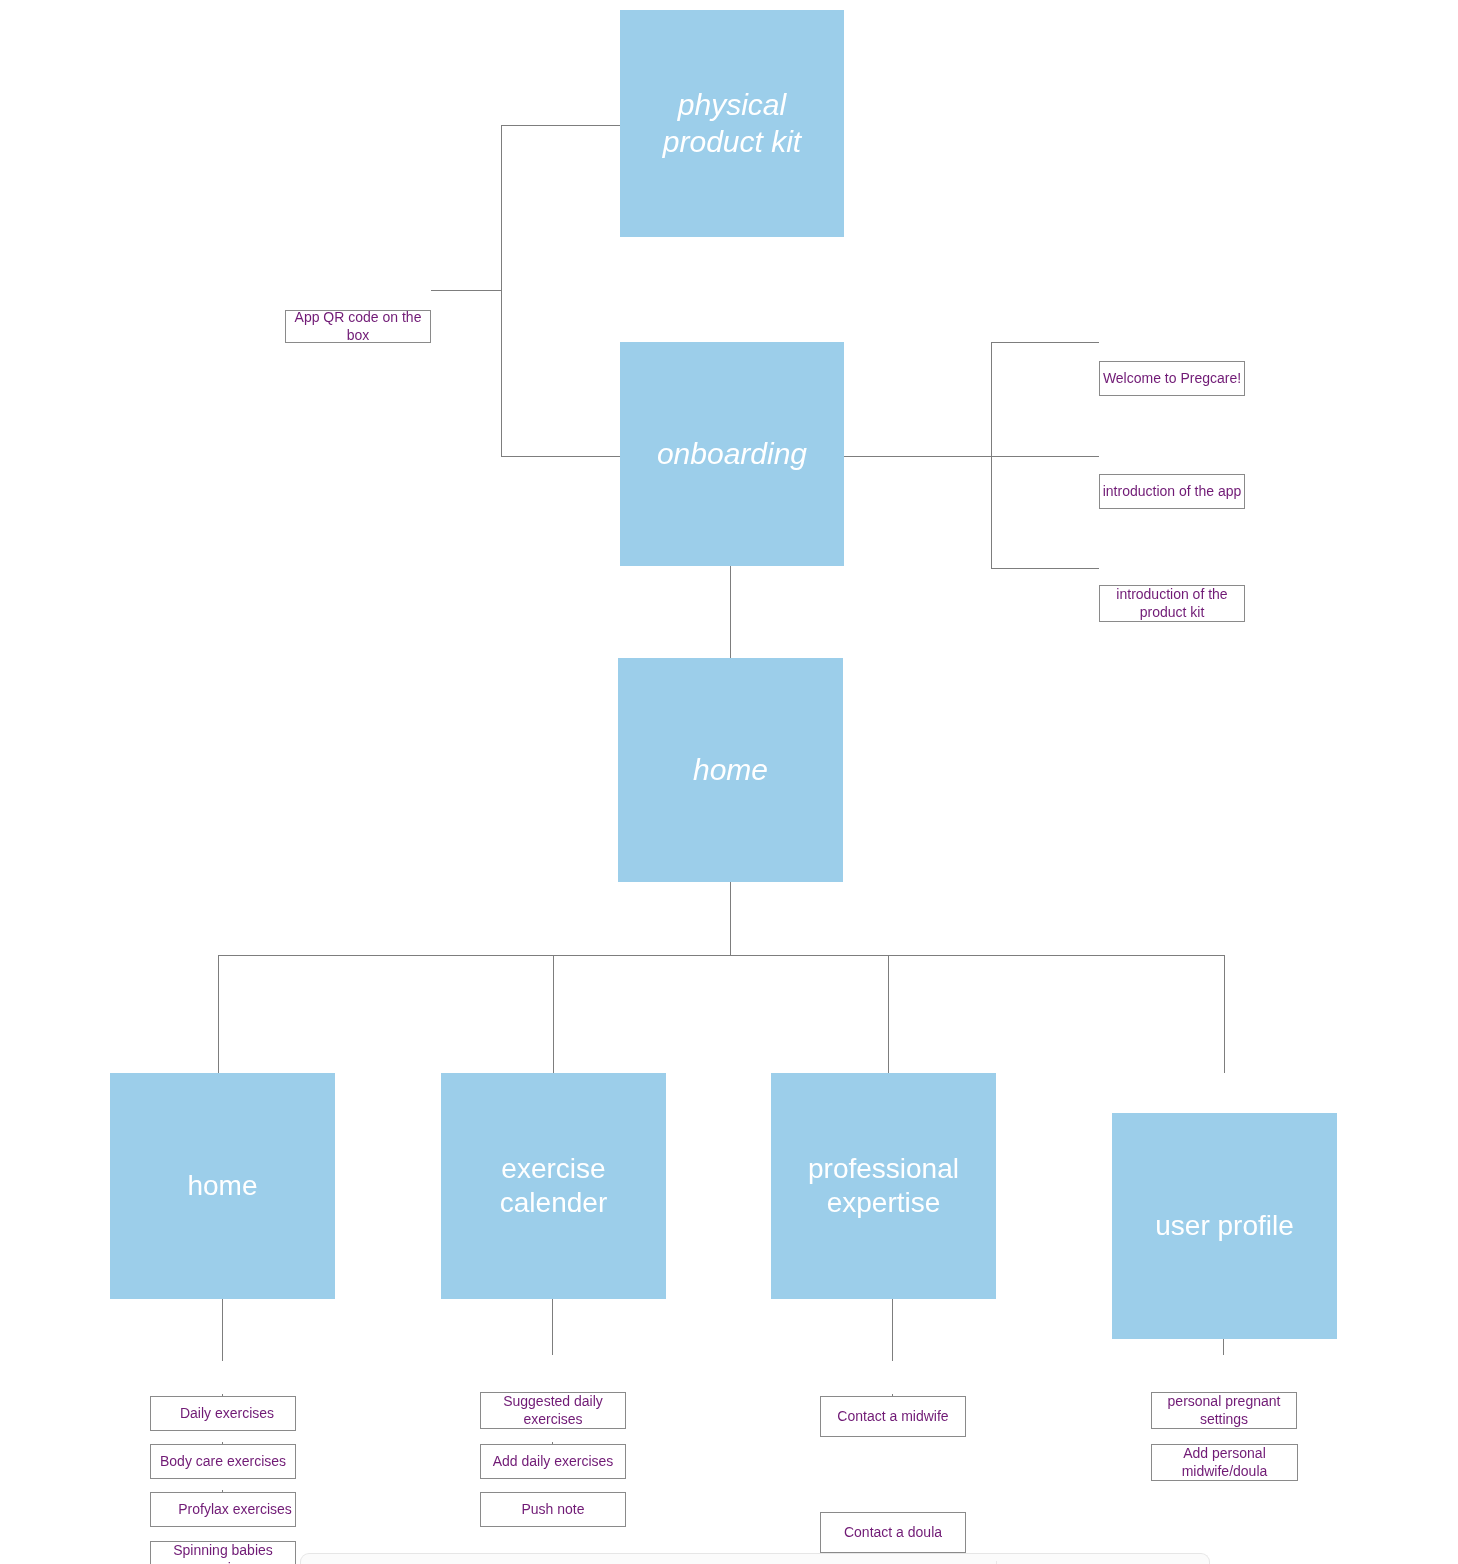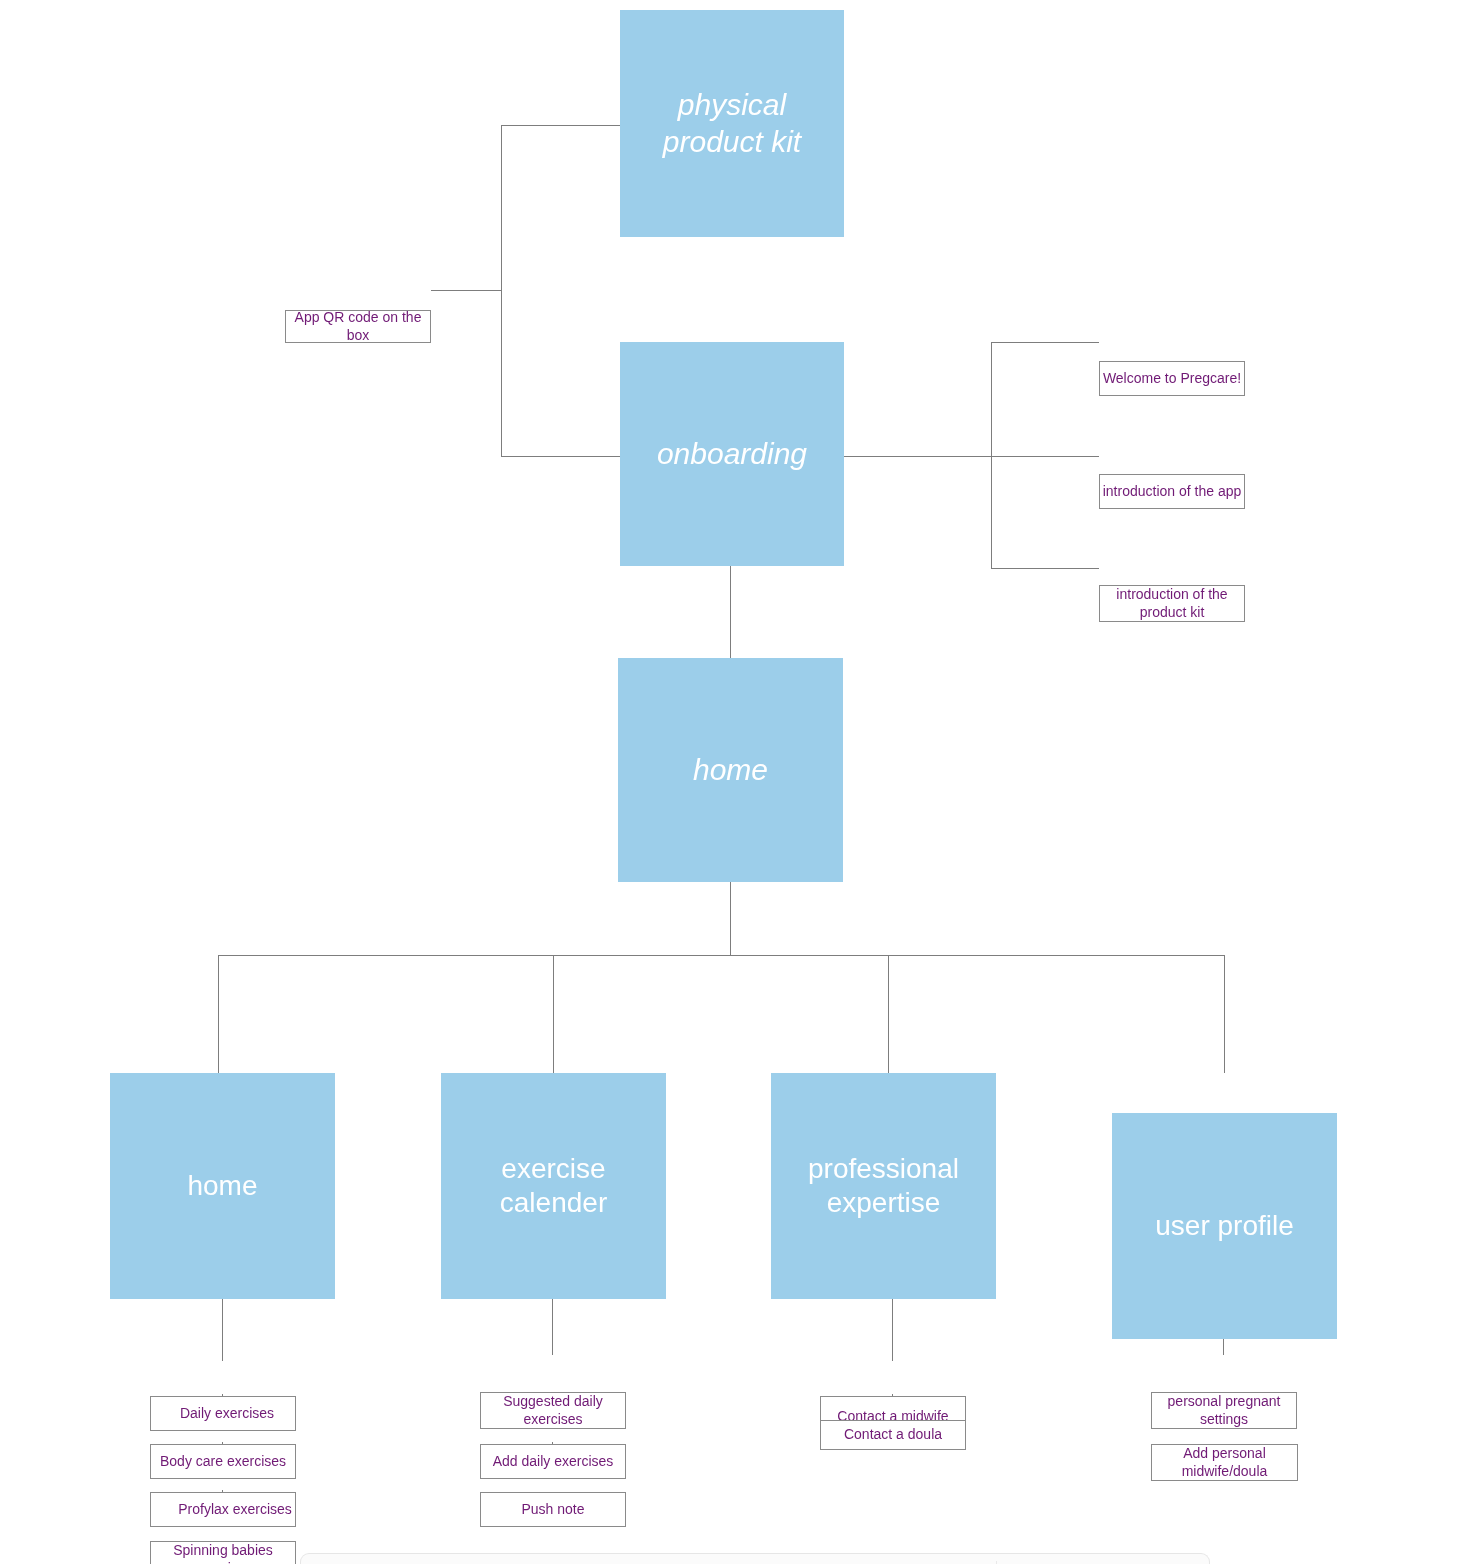--- a/index.html
+++ b/index.html
@@ -157,21 +157,21 @@
   <div class="node-white" style="left:150px; top:1456px; width:146px; height:35px;padding-left:24px;">Profylax exercises</div>
   <div class="node-white" style="left:150px; top:1505px; width:146px; height:37px;">Spinning babies
 exercises</div>
 
   <div class="node-white" style="left:480px; top:1356px; width:146px; height:37px;">Suggested daily
 exercises</div>
   <div class="node-white" style="left:480px; top:1408px; width:146px; height:35px;">Add daily exercises</div>
   <div class="node-white" style="left:480px; top:1456px; width:146px; height:35px;">Push note</div>
 
   <div class="node-white" style="left:820px; top:1360px; width:146px; height:41px;">Contact a midwife</div>
-  <div class="node-white" style="left:820px; top:1384px; width:146px; height:30px;text-align:right;">Contact a doula</div>
+  <div class="node-white" style="left:820px; top:1476px; width:146px; height:41px;text-align:right;">Contact a doula</div>
 
   <div class="node-white" style="left:1151px; top:1356px; width:146px; height:37px;">personal pregnant
 settings</div>
   <div class="node-white" style="left:1151px; top:1408px; width:147px; height:37px;">Add personal
 midwife/doula</div>
 
   <div id="bottom-bar">
     <div id="bottom-bar-divider"></div>
   </div>
 

